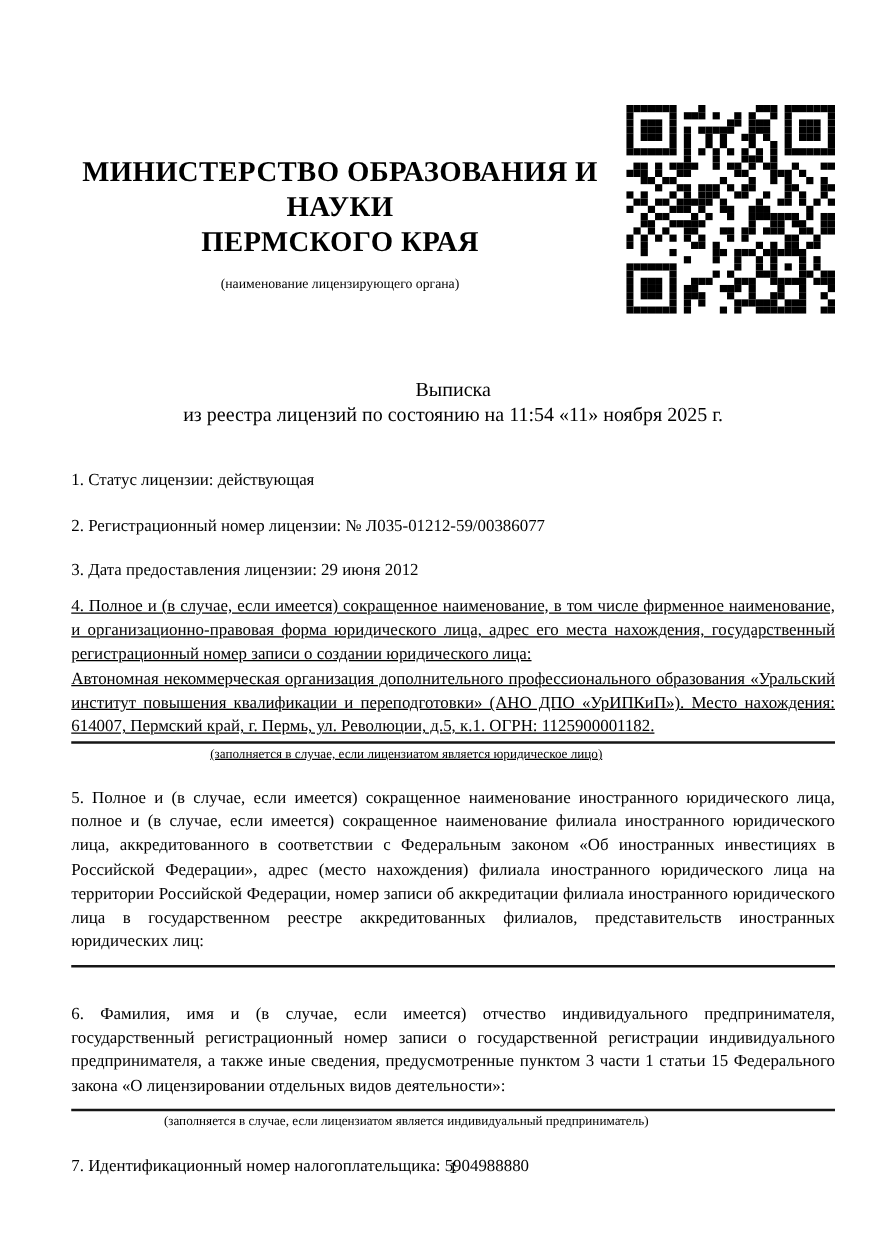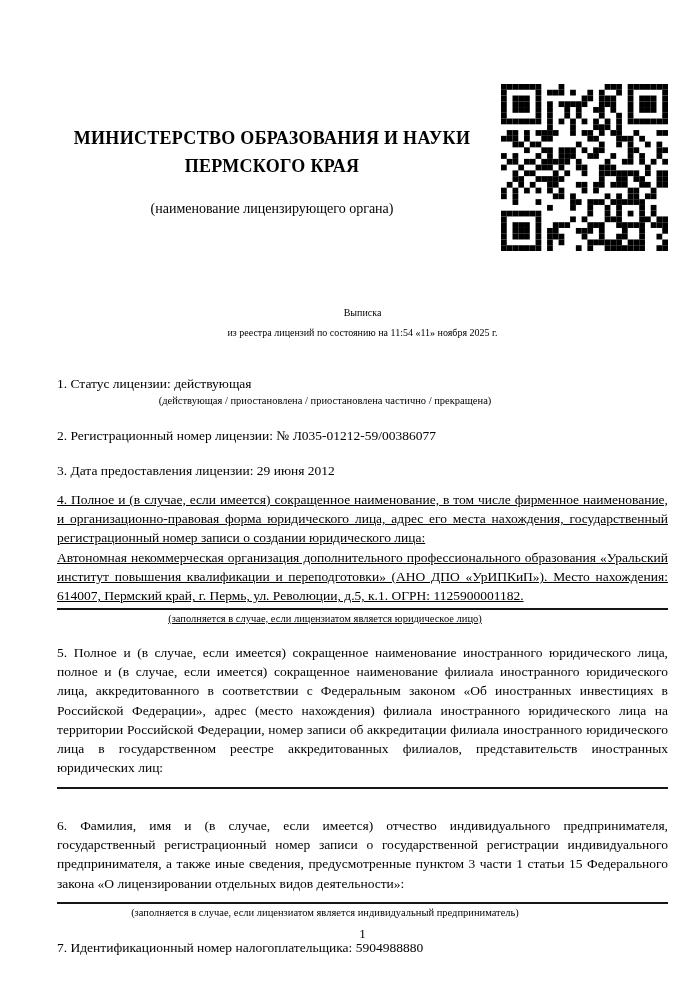--- a/index.html
+++ b/index.html
@@ -3,25 +3,25 @@
 <meta charset="utf-8">
 <style>
   html,body{margin:0;padding:0;background:#ffffff;}
   .page{
     width:700px;height:989px;position:relative;overflow:hidden;background:#fff;
     font-family:"Liberation Serif","DejaVu Serif",serif;color:#000;
   }
   .content{position:absolute;left:57px;top:0;width:611px;}
   .header-row{display:flex;justify-content:space-between;align-items:flex-start;margin-top:84px;}
   .ministry{flex:1 1 auto;text-align:center;padding-top:40px;padding-right:14px;}
-  .ministry-name{font-size:18px;font-weight:bold;line-height:28px;letter-spacing:.3px;}
-  .ministry-caption{font-size:14px;line-height:14px;margin-top:22px;}
+  .ministry-name{font-size:23px;font-weight:bold;line-height:28px;letter-spacing:.3px;}
+  .ministry-caption{font-size:11px;line-height:14px;margin-top:12px;}
   .qr{width:167px;height:167px;flex:0 0 167px;}
   .qr svg{display:block;width:167px;height:167px;}
-  .title-block{margin-top:52px;text-align:center;font-size:10px;line-height:19.5px;}
+  .title-block{margin-top:52px;text-align:center;font-size:16px;line-height:19.5px;}
   .item{font-size:13.5px;line-height:19.3px;}
   .para{text-align:justify;}
   .caption{font-size:10.5px;line-height:15px;text-align:center;margin-right:75px;}
   .rule{border-top:2px solid #161616;height:0;}
   .mt-item1{margin-top:32px;}
   .mt-item2{margin-top:18px;}
   .mt-item3{margin-top:15px;}
   .mt-item4{margin-top:10px;text-decoration:underline;}
   .mt-item5{margin-top:17px;}
   .mt-item6{margin-top:27px;}
@@ -450,21 +450,20 @@
       </div>
     </div>
 
     <div class="title-block">
       <div>Выписка</div>
       <div>из реестра лицензий по состоянию на 11:54 «11» ноября 2025 г.</div>
     </div>
 
     <div class="item mt-item1">
       <div>1. Статус лицензии: действующая</div>
-      <div class="caption">(действующая / приостановлена / приостановлена частично / прекращена)</div>
     </div>
 
     <div class="item mt-item2">
       <div>2. Регистрационный номер лицензии: № Л035-01212-59/00386077</div>
     </div>
 
     <div class="item mt-item3">
       <div>3. Дата предоставления лицензии: 29 июня 2012</div>
     </div>
 

